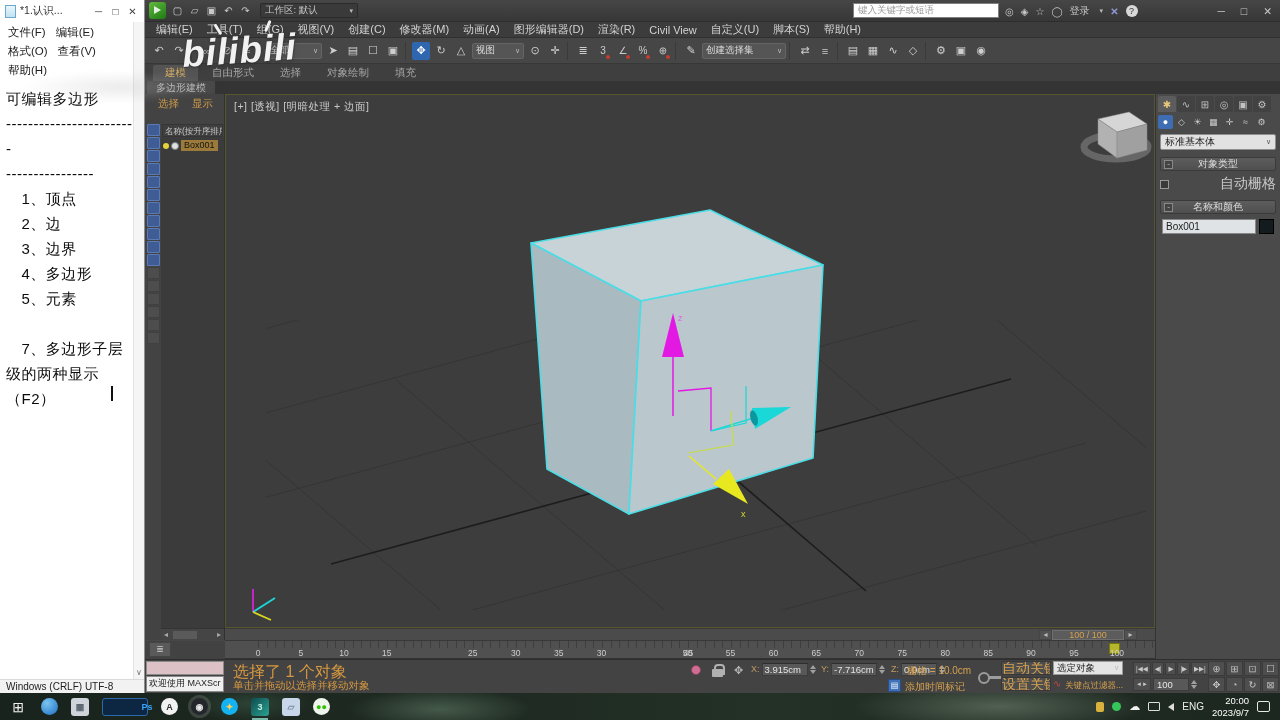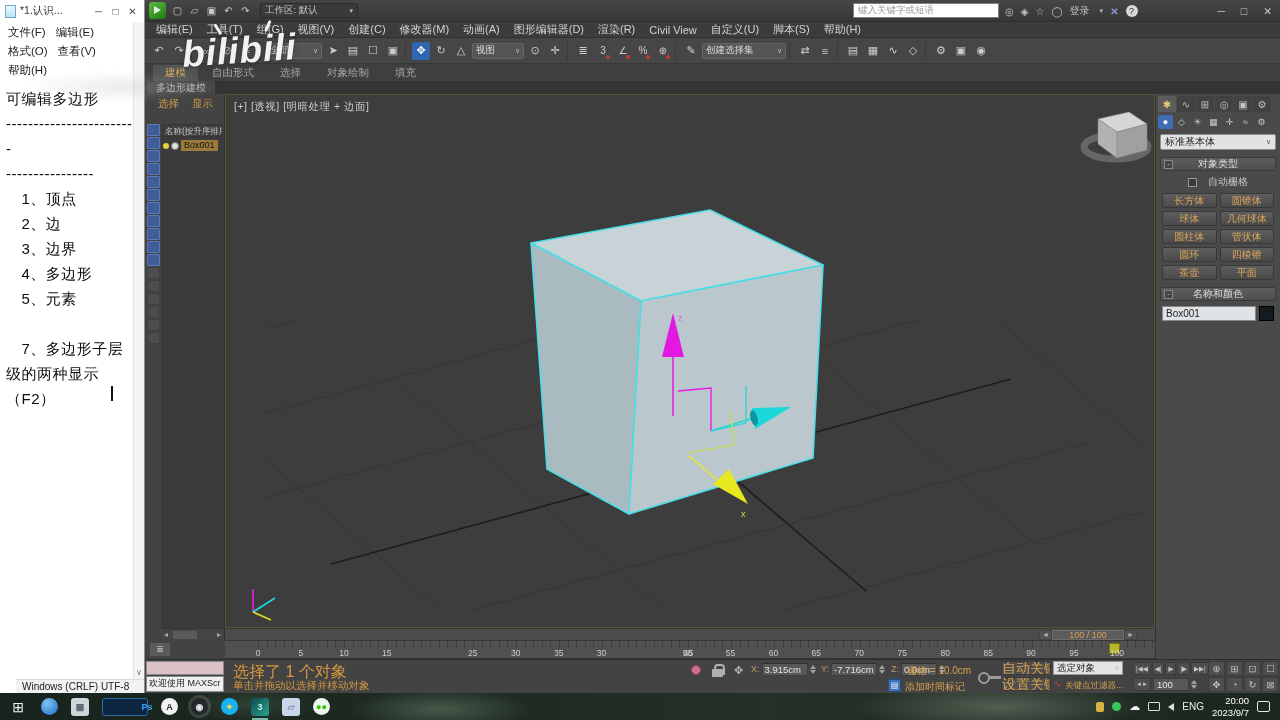--- a/index.html
+++ b/index.html
@@ -12,21 +12,21 @@
   .np-ico{width:11px;height:13px;background:linear-gradient(#eaf6fc,#bfe3f2);border:1px solid #6fa7c8;}
   .np-titletext{flex:1;font-size:10.5px;color:#333;white-space:nowrap;overflow:hidden;}
   .np-ctl{font-size:10px;color:#444;width:13px;text-align:center;}
   .np-menus{display:flex;flex-wrap:wrap;padding:1px 0 0 3px;}
   .np-menu{font-size:11.5px;color:#222;padding:2px 5px;}
   .np-body{position:absolute;left:0;top:60px;right:11px;bottom:14px;padding:26px 0 0 6px;overflow:hidden;}
   .np-line{white-space:pre-wrap;font-size:15px;line-height:25px;min-height:25px;color:#0c0c0c;letter-spacing:.5px;}
   .np-caret{position:absolute;left:111px;top:386px;width:1.5px;height:15px;background:#111;}
   .np-scroll{position:absolute;right:0;top:22px;bottom:14px;width:11px;background:#f5f5f5;border-left:1px solid #e3e3e3;}
   .np-scroll-arrow{position:absolute;bottom:2px;left:0;width:100%;text-align:center;font-size:8px;color:#777;}
-  .np-status{position:absolute;left:16px;right:0;bottom:0;height:14px;background:#f2f2f2;border-top:1px solid #dadada;font-size:10px;color:#222;padding:1px 0 0 6px;white-space:nowrap;}
+  .np-status{position:absolute;left:0;right:0;bottom:0;height:14px;background:#f2f2f2;border-top:1px solid #dadada;font-size:10px;color:#222;padding:1px 0 0 6px;white-space:nowrap;}
 
   
   .max{position:absolute;left:145px;top:0;width:1135px;height:693px;background:#474747;}
   .mx-title{position:relative;height:22px;display:flex;align-items:center;background:linear-gradient(#464646,#373737);padding:0 4px;border-bottom:1px solid #2d2d2d;}
   .mx-logo{width:17px;height:17px;border-radius:3px;background:linear-gradient(145deg,#62b93f,#1d7a12);margin-right:5px;position:relative;}
   .mx-logo::after{content:"";position:absolute;left:5px;top:4px;border-top:4px solid transparent;border-bottom:4px solid transparent;border-left:7px solid rgba(255,255,255,.85);}
   .qat{display:flex;gap:4px;align-items:center;color:#c9c9c9;font-size:10px;}
   .qat span{width:13px;text-align:center;}
   .workspace-dd{margin-left:8px;width:98px;height:15px;background:#3a3a3a;border:1px solid #2b2b2b;border-radius:2px;color:#c6c6c6;font-size:9.5px;display:flex;align-items:center;justify-content:space-between;padding:0 4px;}
   .mx-titletext{position:absolute;left:330px;width:420px;text-align:center;font-size:11px;color:#e2e2e2;white-space:nowrap;}
@@ -80,21 +80,21 @@
   .cp-tab{width:18px;height:16px;display:flex;align-items:center;justify-content:center;font-size:10px;color:#c2c2c2;background:#424242;border-radius:2px 2px 0 0;}
   .cp-tab.active{background:#5c5c5c;color:#e8c87a;}
   .cp-cats{display:flex;padding:3px 2px;gap:1px;}
   .cp-cat{width:15px;height:14px;display:flex;align-items:center;justify-content:center;font-size:9px;color:#c8c8c8;}
   .cp-cat.active{background:#3f6db3;border-radius:2px;color:#fff;}
   .cp-dd{margin:2px 4px;height:16px;background:#e2e2e2;border:1px solid #8f8f8f;border-radius:2px;color:#222;font-size:10px;display:flex;align-items:center;justify-content:space-between;padding:0 4px;}
   .cp-dd .dd-caret{color:#555;}
   .rollout{margin:7px 4px 0;}
   .ro-head{height:14px;background:linear-gradient(#5d5d5d,#4f4f4f);border:1px solid #3a3a3a;border-radius:2px;color:#ddd;font-size:10px;text-align:center;line-height:12px;position:relative;}
   .ro-minus{position:absolute;left:3px;top:2px;width:9px;height:9px;border:1px solid #888;color:#ccc;font-size:8px;line-height:6px;text-align:center;background:#444;}
-  .autogrid{display:flex;align-items:center;gap:11px;justify-content:center;margin:4px 0;font-size:10px;color:#c8c8c8;}
+  .autogrid{display:flex;align-items:center;gap:11px;justify-content:space-between;margin:4px 0;font-size:14px;color:#c8c8c8;}
   .checkbox{width:9px;height:9px;border:1px solid #999;background:#3a3a3a;}
   .obj-grid{display:grid;grid-template-columns:1fr 1fr;gap:3px;padding:0 2px;}
   .obj-btn{height:15px;background:linear-gradient(#5e5e5e,#4a4a4a);border:1px solid #383838;border-radius:2px;color:#dca45a;font-size:10px;text-align:center;line-height:13px;white-space:nowrap;overflow:hidden;}
   .name-row{display:flex;gap:3px;margin:5px 2px;align-items:center;}
   .name-field{flex:1;height:15px;background:#dfe3e6;border:1px solid #888;color:#222;font-size:10px;padding:0 3px;line-height:13px;}
   .swatch{width:15px;height:15px;background:#141b1e;border:1px solid #000;}
 
   
   .tslider{position:absolute;left:80px;top:628px;width:930px;height:13px;background:#4b4b4b;border-top:1px solid #3a3a3a;border-bottom:1px solid #383838;}
   .ts-handle{position:absolute;right:18px;top:1px;height:10px;display:flex;}
@@ -446,32 +446,20 @@
       </div>
       <div class="rollout">
         <div class="ro-head">
           <span class="ro-minus">-</span>
           <span>对象类型</span>
         </div>
         <div class="autogrid">
           <span class="checkbox"></span>
           <span>自动栅格</span>
         </div>
-        <div class="obj-grid">
-            <div class="obj-btn">长方体</div>
-            <div class="obj-btn">圆锥体</div>
-            <div class="obj-btn">球体</div>
-            <div class="obj-btn">几何球体</div>
-            <div class="obj-btn">圆柱体</div>
-            <div class="obj-btn">管状体</div>
-            <div class="obj-btn">圆环</div>
-            <div class="obj-btn">四棱锥</div>
-            <div class="obj-btn">茶壶</div>
-            <div class="obj-btn">平面</div>
-          </div>
       </div>
       <div class="rollout">
         <div class="ro-head">
           <span class="ro-minus">-</span>
           <span>名称和颜色</span>
         </div>
         <div class="name-row">
           <span class="name-field">Box001</span>
           <span class="swatch"></span>
         </div>

